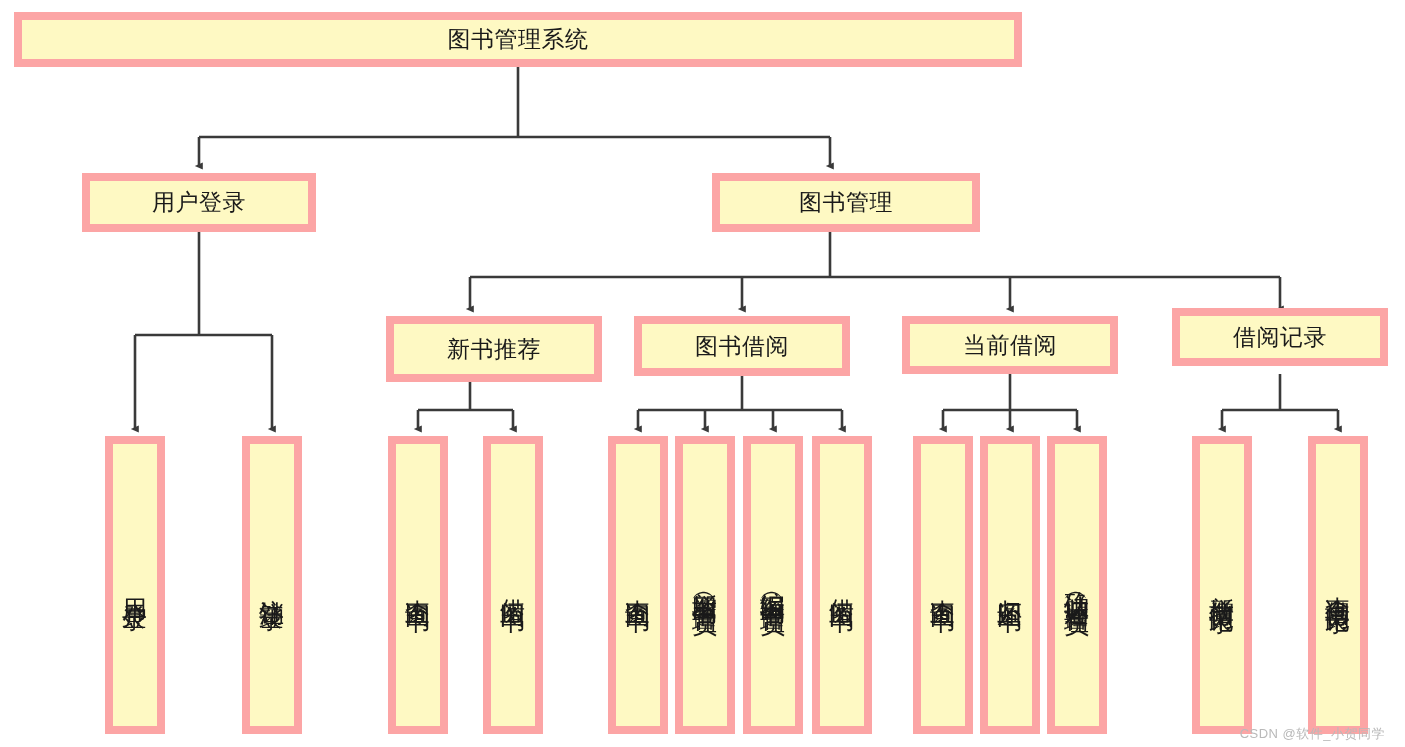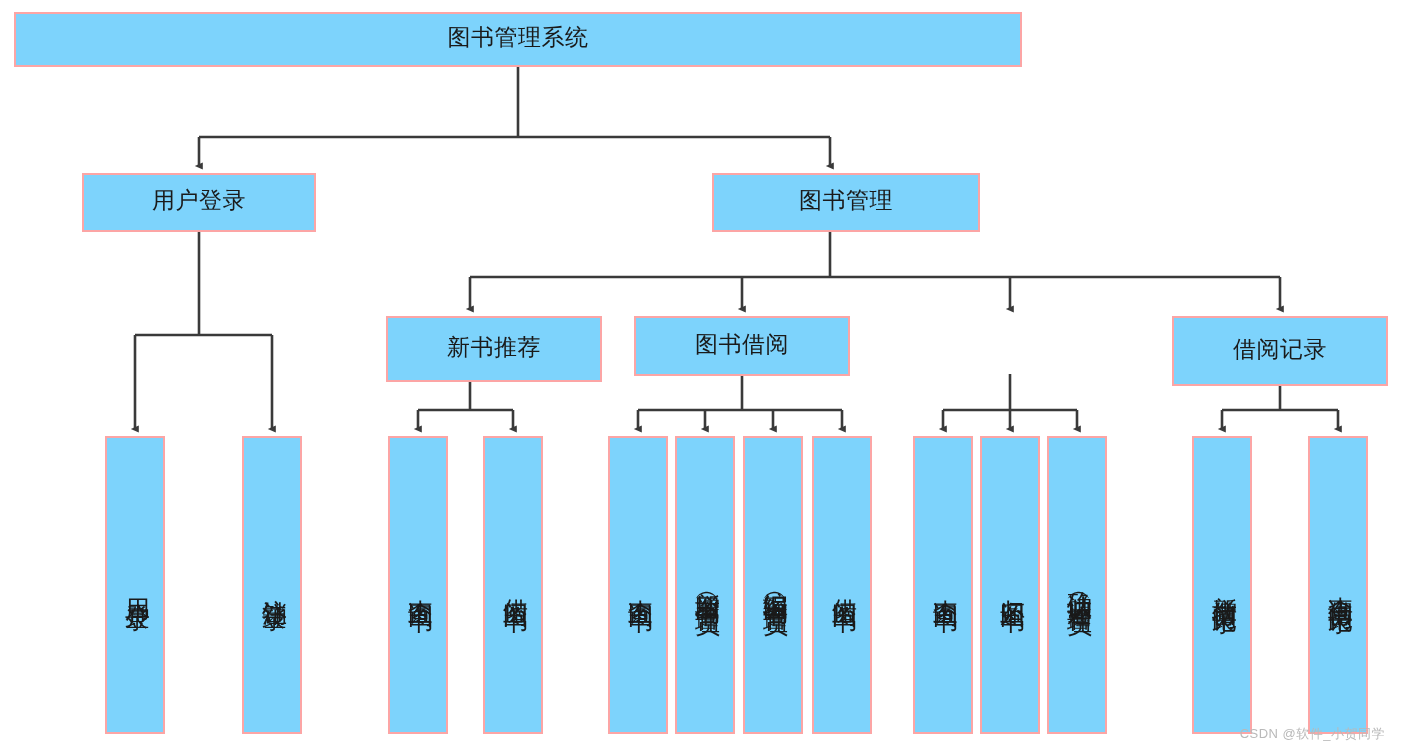--- a/index.html
+++ b/index.html
@@ -23,28 +23,27 @@
     position: absolute;
     left: 0;
     top: 0;
     width: 1405px;
     height: 747px;
     pointer-events: none;
   }
   .node {
     position: absolute;
     box-sizing: border-box;
-    border: 2px solid #fca5a5;
-    background: #7dd3fc;
+    border: 8px solid #fca5a5;
+    background: #fef9c3;
     display: flex;
     align-items: center;
     justify-content: center;
     color: #1a1a1a;
     z-index: 2;
-    font-family: Liberation Mono, monospace;
   }
   .node-label {
     display: block;
     text-align: center;
     line-height: 1.0;
     white-space: nowrap;
   }
   
   .node.horiz .node-label {
     font-size: 23px;
@@ -147,21 +146,24 @@
   <div class="node horiz" style="left:712px; top:173px; width:268px; height:59px;">
     <span class="node-label">图书管理</span>
   </div>
 
   <div class="node horiz" style="left:362px; top:316px; width:216px; height:66px;margin-left:24px;">
     <span class="node-label">新书推荐</span>
   </div>
   <div class="node horiz" style="left:634px; top:316px; width:216px; height:60px;">
     <span class="node-label">图书借阅</span>
   </div>
-  <div class="node horiz" style="left:1172px; top:316px; width:216px; height:70px;">
+  <div class="node horiz" style="left:902px; top:316px; width:216px; height:58px;">
+    <span class="node-label">当前借阅</span>
+  </div>
+  <div class="node horiz" style="left:1172px; top:308px; width:216px; height:58px;">
     <span class="node-label">借阅记录</span>
   </div>
 
   <div class="node vert" style="left:105px; top:436px; width:60px; height:298px;">
     <span class="node-label">用户登录</span>
   </div>
   <div class="node vert" style="left:242px; top:436px; width:60px; height:298px;">
     <span class="node-label">注销登录</span>
   </div>
 

